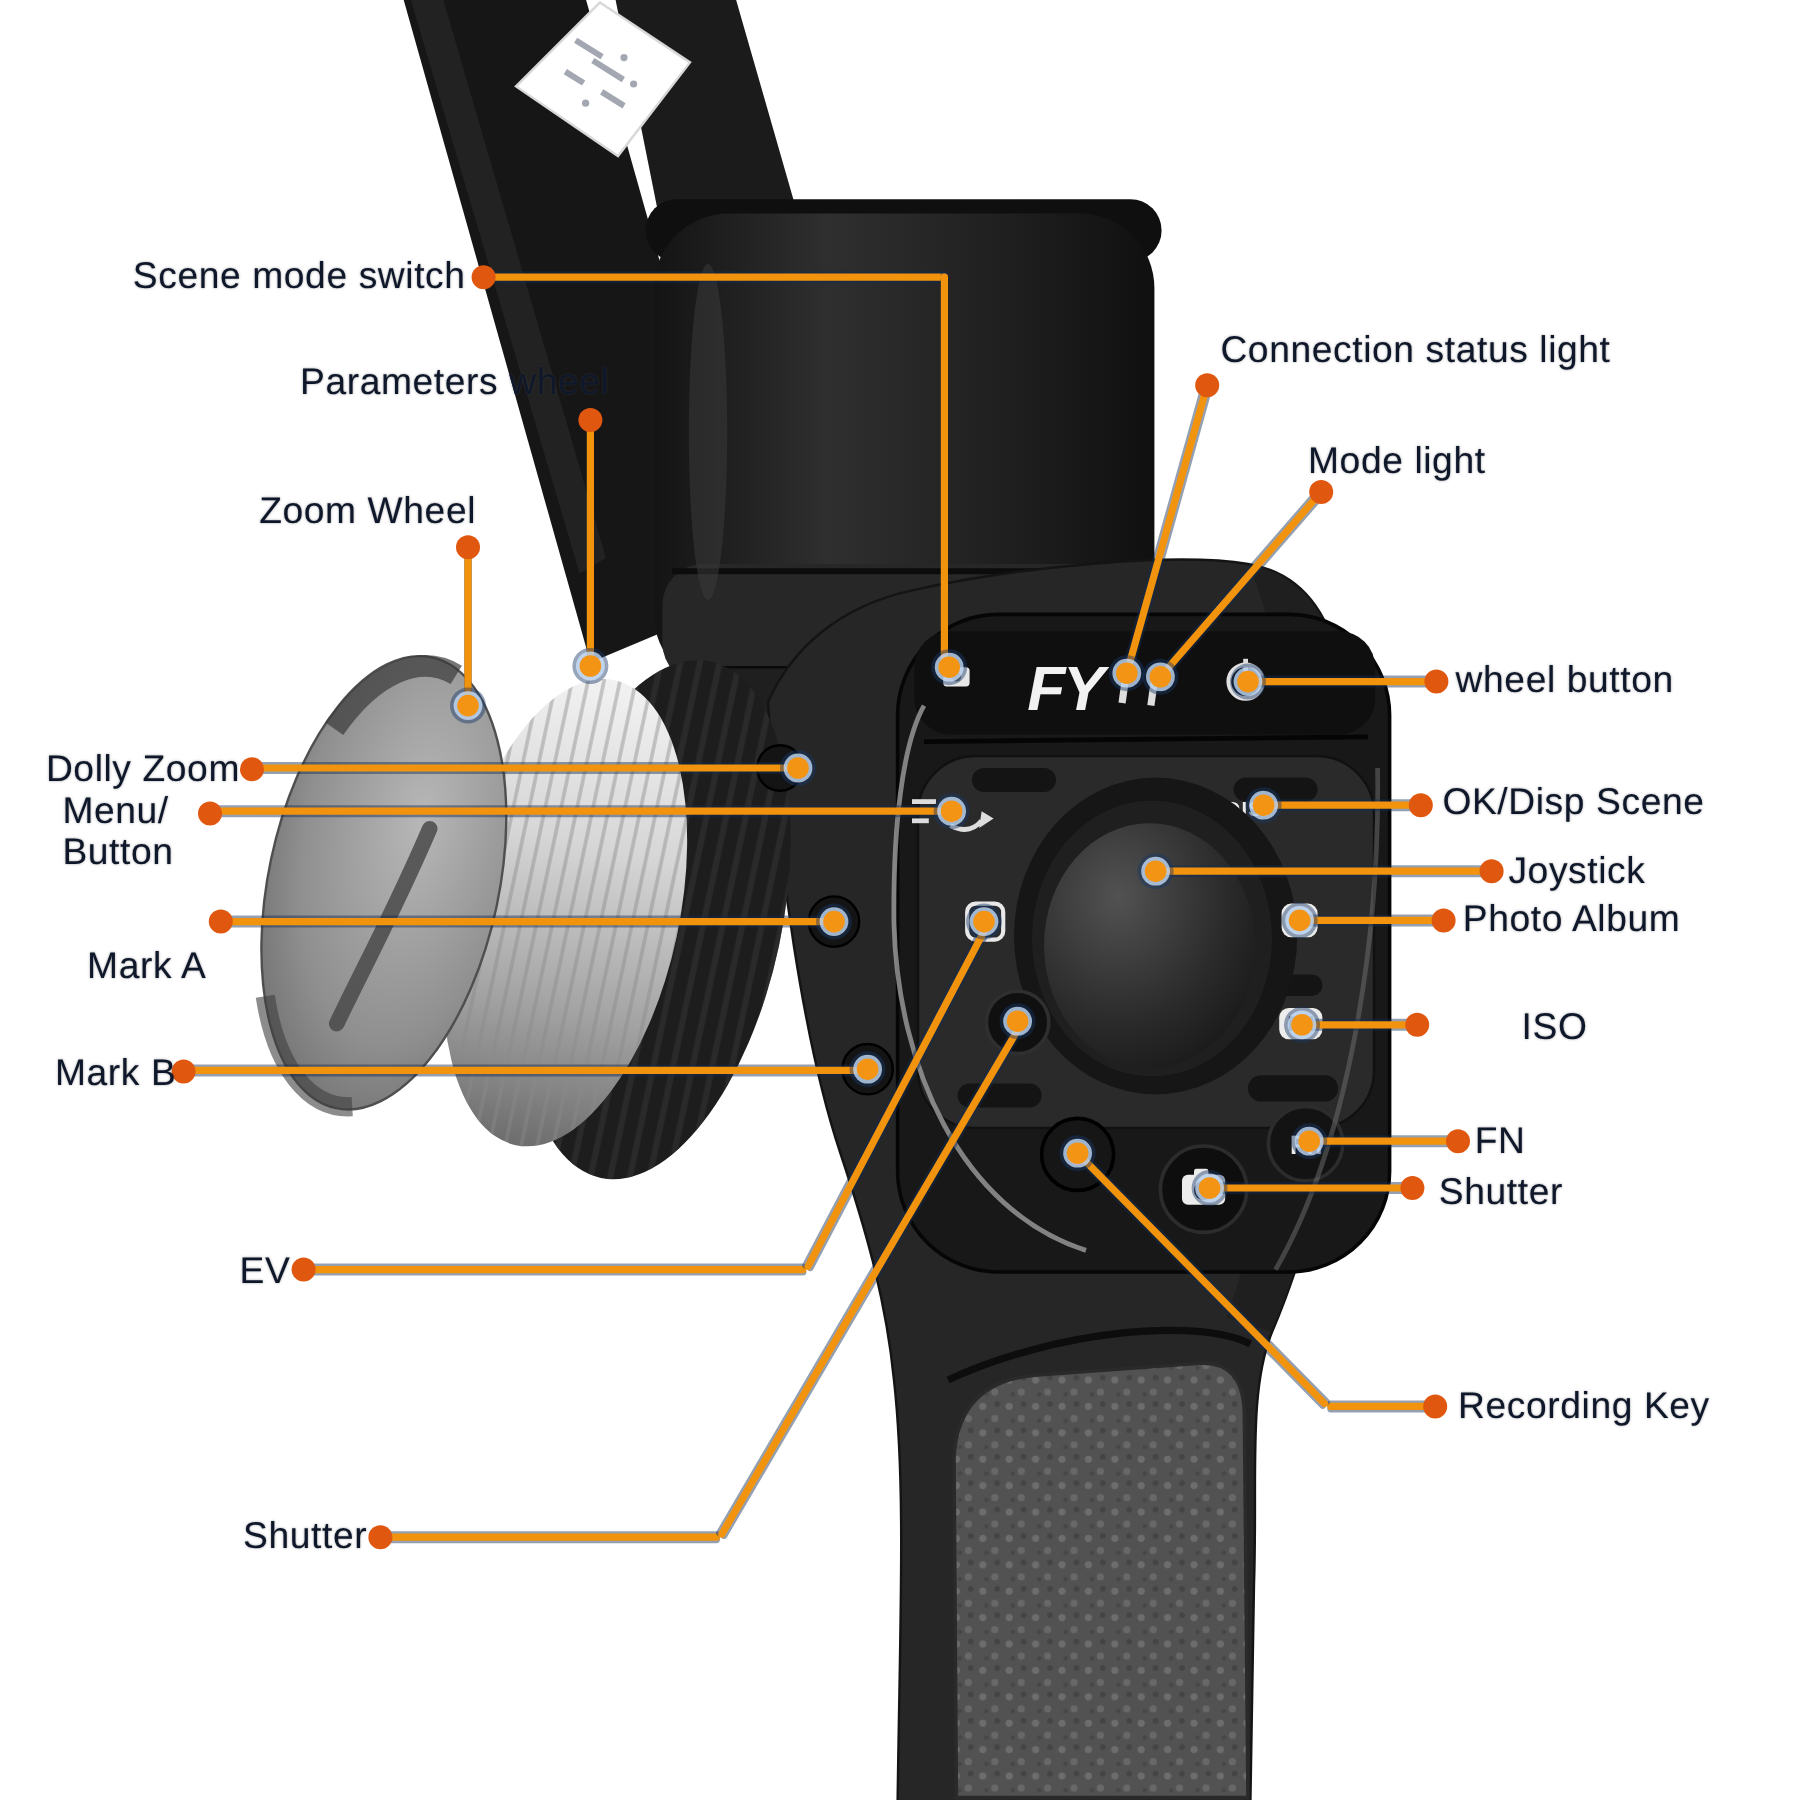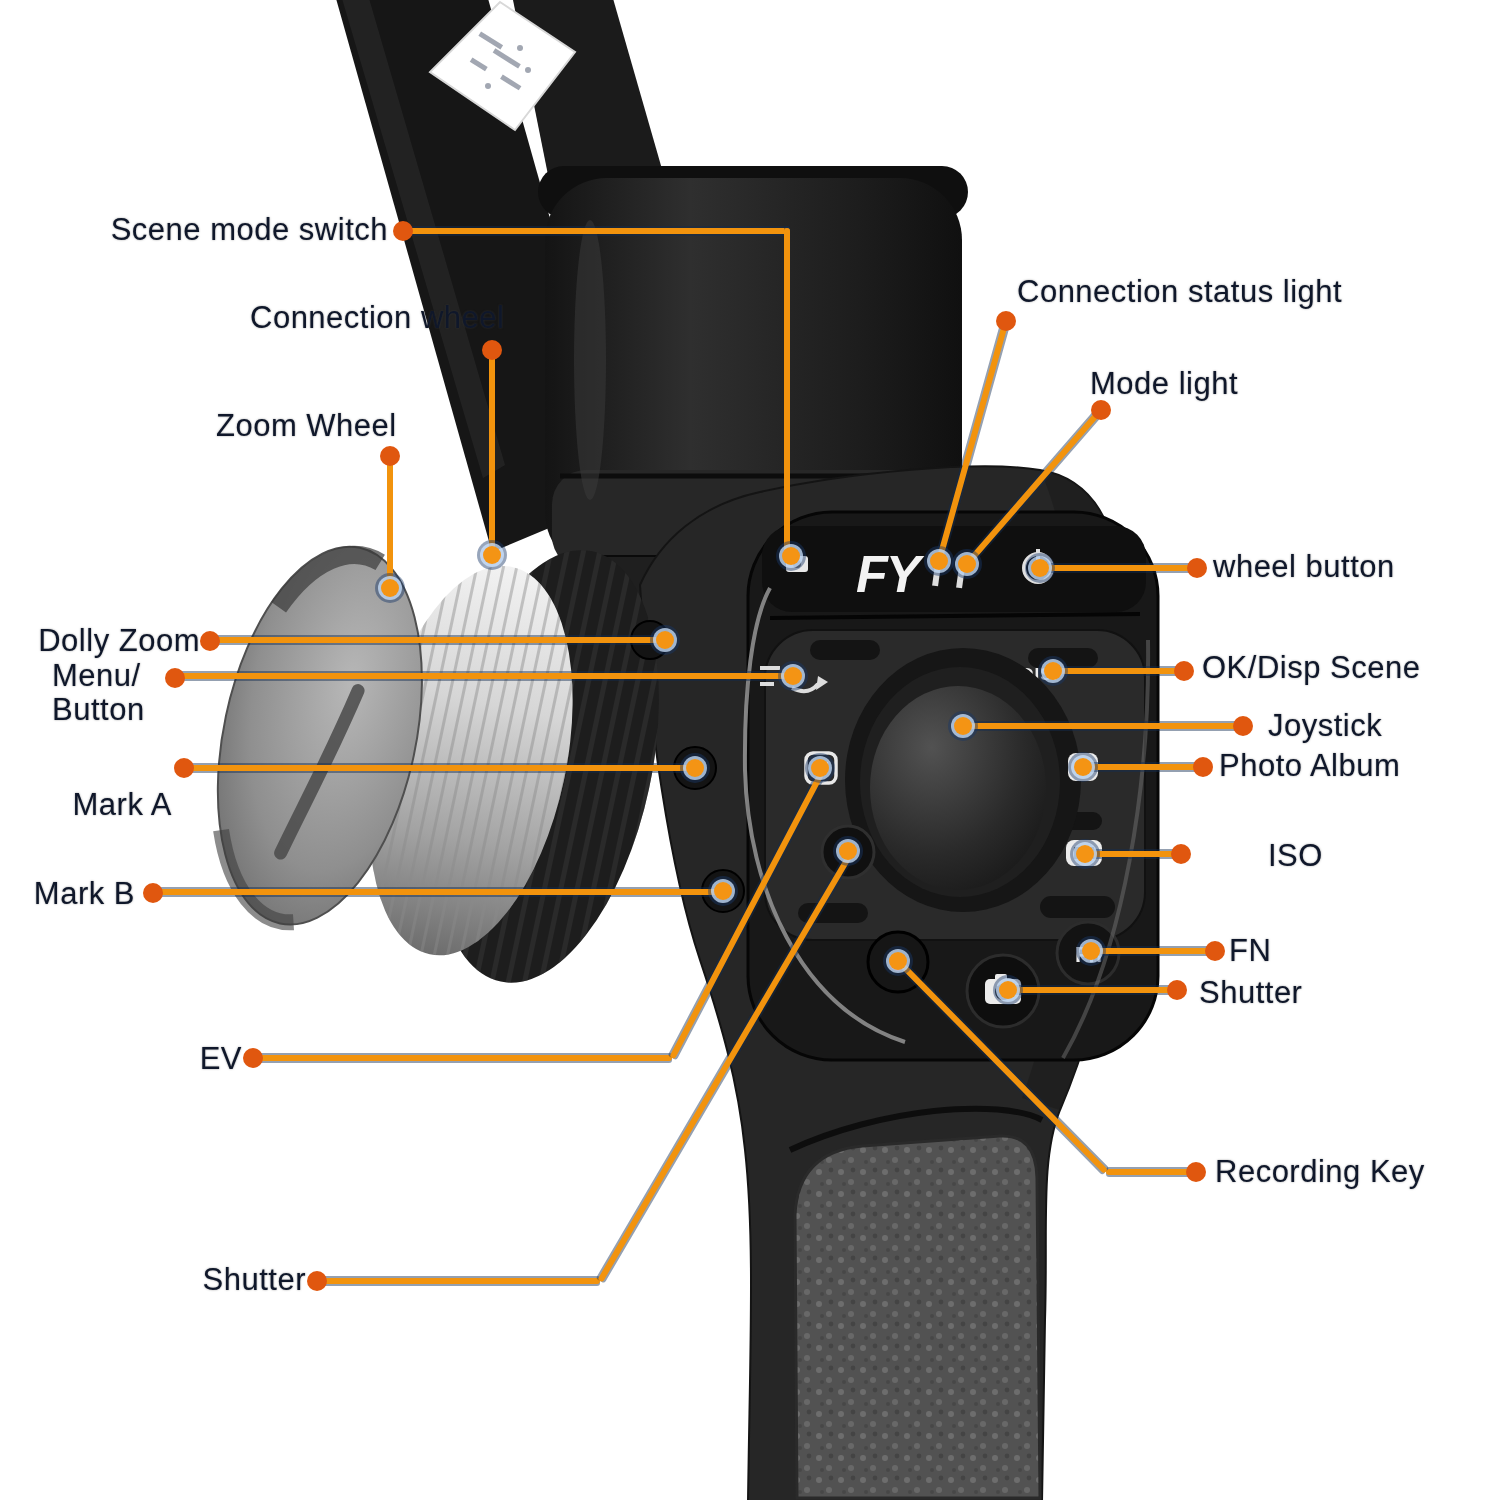--- a/index.html
+++ b/index.html
@@ -23,28 +23,28 @@
       text-shadow:0 0 2px rgba(70,70,70,.55);}
   .lb.r{text-align:right;}
   .lb.two{line-height:34px;white-space:pre;}
   
   #lb-scene{left:28px;top:212px;width:360px;}
   #lb-param{left:250px;top:300px;}
   #lb-zoomw{left:216px;top:408px;}
   #lb-dolly{left:10px;top:623px;width:190px;}
   #lb-menu{left:52px;top:659px;}
   #lb-marka{left:40px;top:751px;width:132px;margin-top:36px;}
-  #lb-markb{left:3px;top:876px;width:132px;}
+  #lb-markb{left:15px;top:876px;width:132px;}
   #lb-ev{left:150px;top:1041px;width:92px;}
   #lb-shutl{left:150px;top:1262px;width:156px;}
   #lb-conn{left:1017px;top:274px;}
   #lb-mode{left:1090px;top:366px;}
   #lb-power{left:1213px;top:549px;}
   #lb-okdisp{left:1202px;top:650px;}
-  #lb-joy{left:1257px;top:708px;margin-left:11px;}
+  #lb-joy{left:1257px;top:708px;}
   #lb-photo{left:1219px;top:748px;}
   #lb-iso{left:1268px;top:838px;}
   #lb-fn{left:1229px;top:933px;}
   #lb-shutr{left:1199px;top:975px;}
   #lb-rec{left:1215px;top:1154px;}
 </style>
 </head>
 <body>
 
 <div class="stage">
@@ -297,21 +297,21 @@
     <div class="edot" style="left:954px;top:717px;"></div>
     <div class="edot" style="left:1074px;top:758px;"></div>
     <div class="edot" style="left:1076px;top:845px;"></div>
     <div class="edot" style="left:1082px;top:942px;"></div>
     <div class="edot" style="left:999px;top:981px;"></div>
     <div class="edot" style="left:889px;top:952px;"></div>
   </div>
 
   <div>
     <div class="lb r" id="lb-scene">Scene mode switch</div>
-    <div class="lb" id="lb-param">Connection wheel</div>
+    <div class="lb" id="lb-param">Parameters wheel</div>
     <div class="lb" id="lb-zoomw">Zoom Wheel</div>
     <div class="lb r" id="lb-dolly">Dolly Zoom</div>
     <div class="lb two" id="lb-menu"><span>Menu/</span><br><span>Button</span></div>
     <div class="lb r" id="lb-marka">Mark A</div>
     <div class="lb r" id="lb-markb">Mark B</div>
     <div class="lb r" id="lb-ev">EV</div>
     <div class="lb r" id="lb-shutl">Shutter</div>
     <div class="lb" id="lb-conn">Connection status light</div>
     <div class="lb" id="lb-mode">Mode light</div>
     <div class="lb" id="lb-power">wheel button</div>

